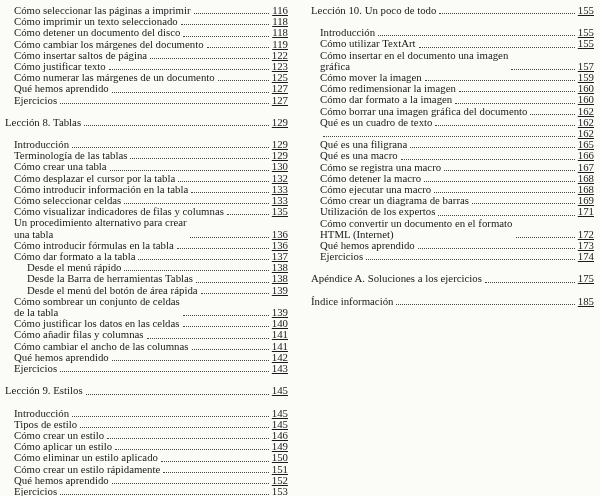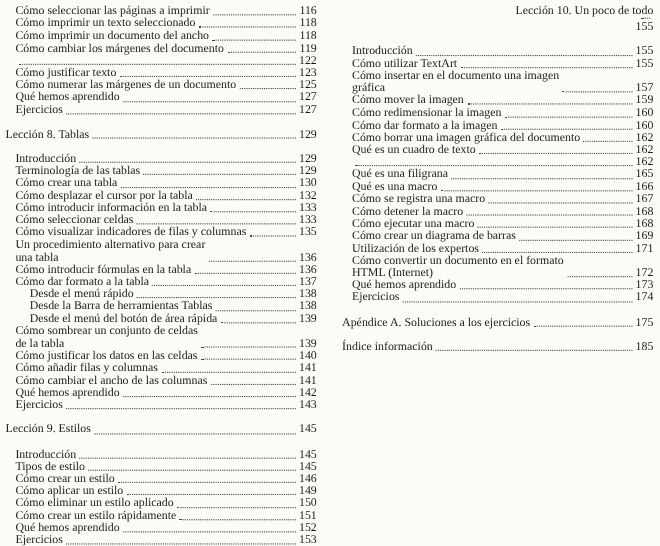--- a/index.html
+++ b/index.html
@@ -33,53 +33,55 @@
     white-space: pre-line;
   }
   .row .leader {
     flex: 1 1 auto;
     min-width: 8px;
     border-bottom: 1.4px dotted #444444;
     margin: 0 3px 2px 3px;
   }
   .row .page-num {
     flex: 0 0 auto;
+    text-decoration: underline;
   }
   .lvl0 { padding-left: 0; }
   .lvl1 { padding-left: 9px; }
   .lvl2 { padding-left: 22px; }
   .section { margin: 11px 0; }
-  .col > .section:first-child { margin-top: 0; flex-direction: column; }
+  .col > .section:first-child { margin-top: 0; }
 </style>
 </head>
 <body>
 
 <div class="page">
   <div class="col">
       <div class="row lvl1">
     <span class="text">Cómo seleccionar las páginas a imprimir</span>
     <span class="leader"></span>
     <span class="page-num">116</span>
   </div>
       <div class="row lvl1">
     <span class="text">Cómo imprimir un texto seleccionado</span>
     <span class="leader"></span>
     <span class="page-num">118</span>
   </div>
       <div class="row lvl1">
-    <span class="text">Cómo imprimir un documento del ancho</span>
+    <span class="text">Cómo detener un documento del disco</span>
     <span class="leader"></span>
     <span class="page-num">118</span>
   </div>
       <div class="row lvl1">
     <span class="text">Cómo cambiar los márgenes del documento</span>
     <span class="leader"></span>
     <span class="page-num">119</span>
   </div>
       <div class="row lvl1">
+    <span class="text">Cómo insertar saltos de página</span>
     <span class="leader"></span>
     <span class="page-num">122</span>
   </div>
       <div class="row lvl1">
     <span class="text">Cómo justificar texto</span>
     <span class="leader"></span>
     <span class="page-num">123</span>
   </div>
       <div class="row lvl1">
     <span class="text">Cómo numerar las márgenes de un documento</span>

